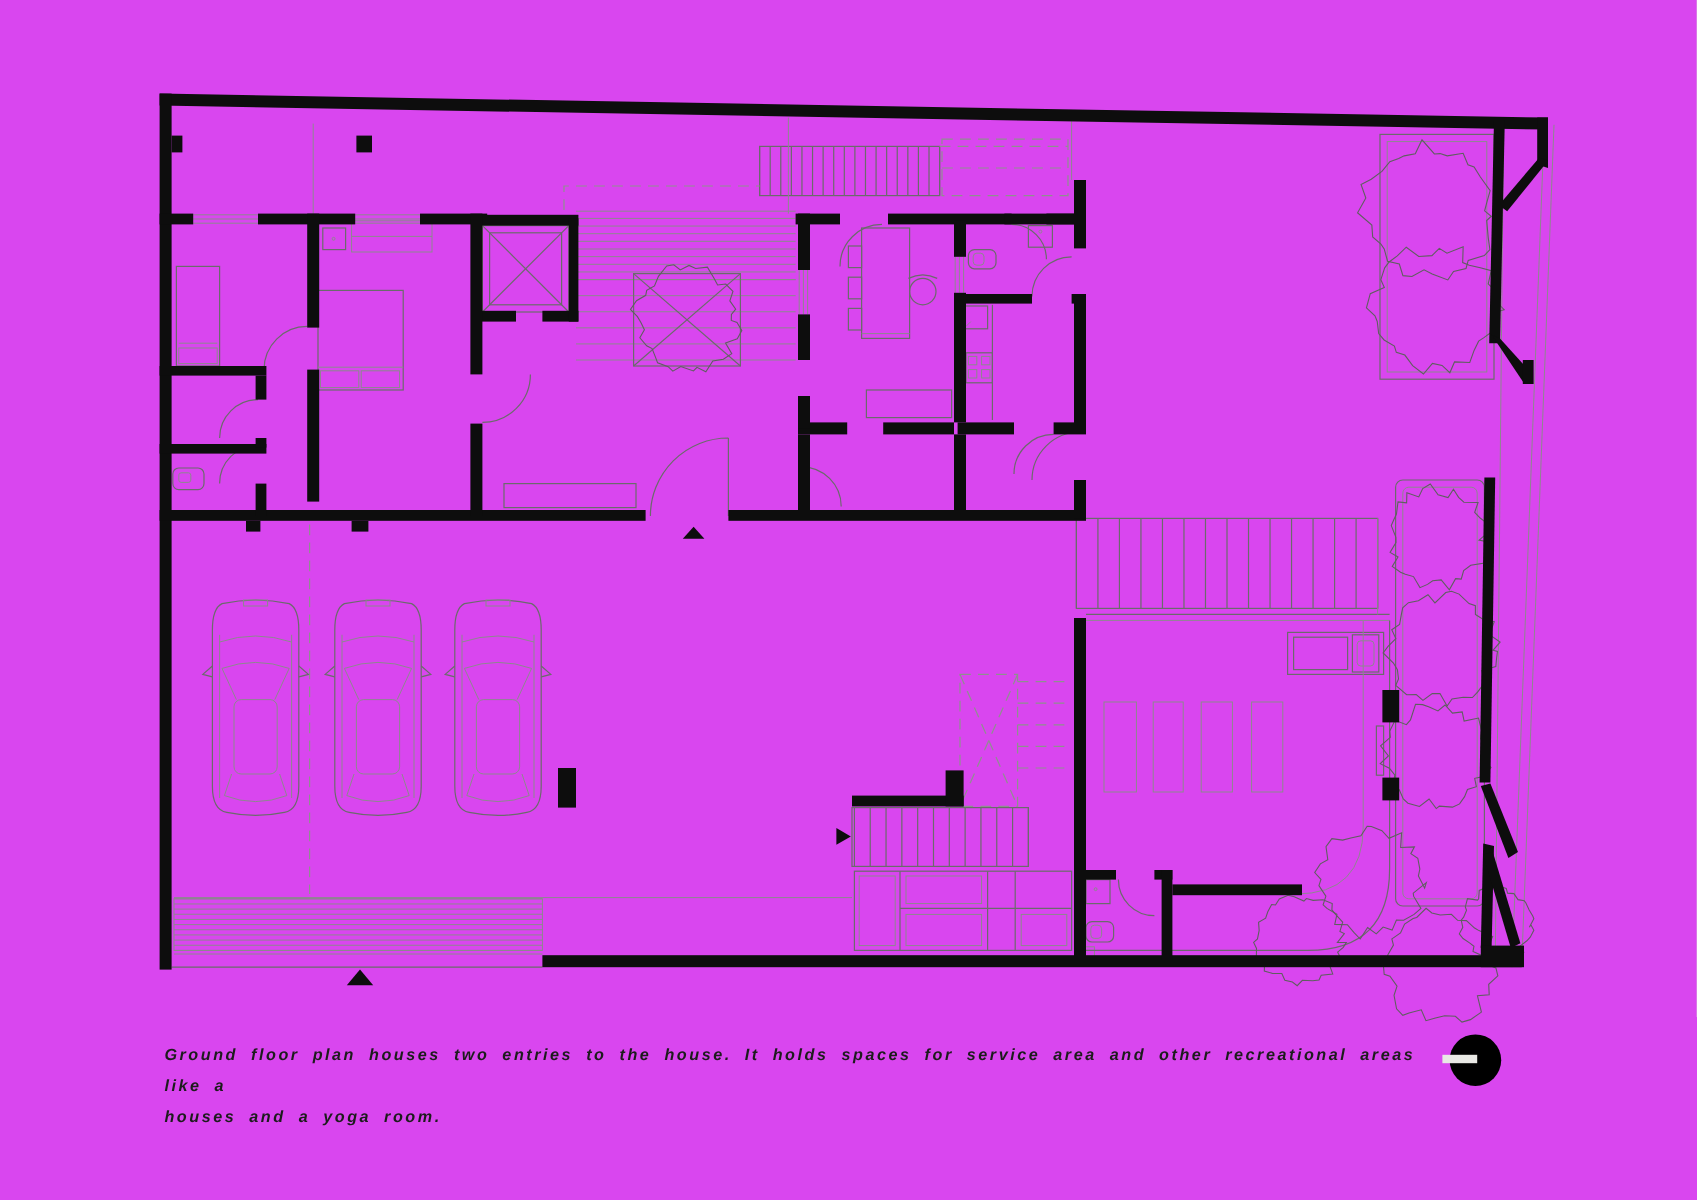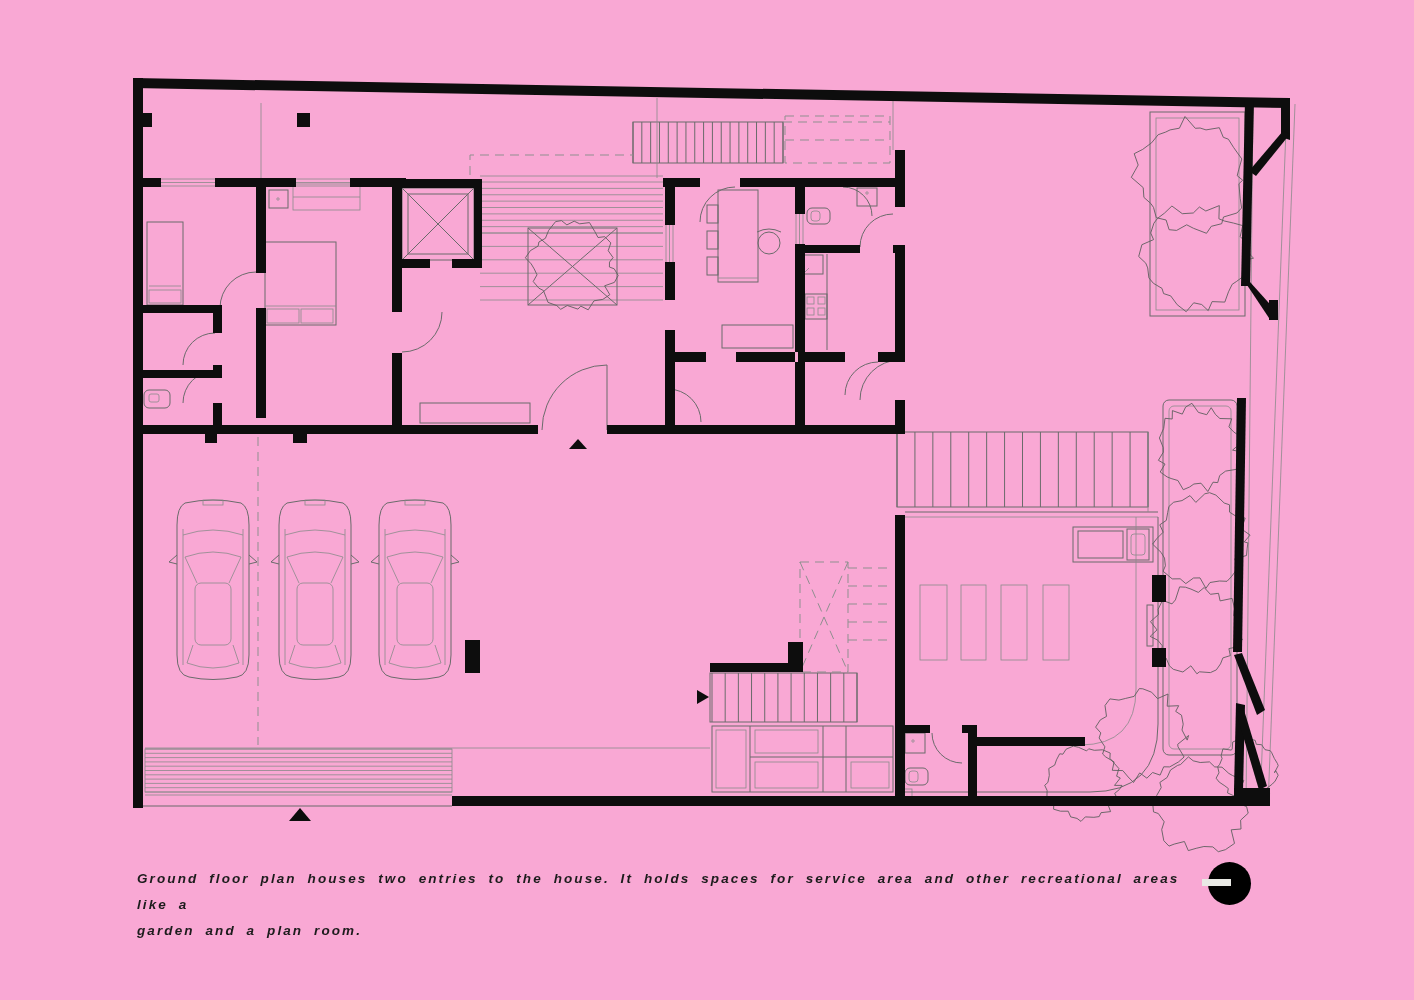--- a/index.html
+++ b/index.html
@@ -1,16 +1,16 @@
 <!DOCTYPE html>
 <html><head>
 <meta charset="utf-8">
 <style>
   html,body{margin:0;padding:0;background:#d8d8d4;}
-  .stage{position:relative;width:1414px;height:1000px;margin:0 auto;background:#f9a8d4;overflow:hidden;
+  .stage{position:relative;width:1414px;height:1000px;margin:0 auto;background:#d946ef;overflow:hidden;
          font-family:"Liberation Sans",sans-serif;}
   svg{position:absolute;left:0;top:0;}
   .caption{position:absolute;left:137px;top:866px;width:1060px;
            font-family:"Liberation Sans",sans-serif;font-style:italic;font-weight:bold;
            font-size:13.5px;letter-spacing:2.1px;word-spacing:5px;line-height:26px;color:#1c1c1c;}
   .logo{position:absolute;left:1208px;top:862px;width:43px;height:43px;border-radius:50%;background:#000;}
   .logo .slot{position:absolute;left:-6px;top:17px;width:29px;height:7px;background:#e9e9e5;}
   .wall{fill:#0d0d0d;stroke:none;}
   .thin{stroke:#6b6b6b;stroke-width:1;fill:none;}
   .lite{stroke:#8a8a8a;stroke-width:0.8;fill:none;}
@@ -406,18 +406,18 @@
 
   <g>
     <polygon class="blk" points="289,821 311,821 300,808"></polygon>
     <polygon class="blk" points="569,449 587,449 578,439"></polygon>
     <polygon class="blk" points="697,690 697,704 709,697"></polygon>
   </g>
 </svg>
 
 <div class="caption">
   <div>Ground floor plan houses two entries to the house. It holds spaces for service area and other recreational areas like a</div>
-  <div>garden and a plan room.</div>
+  <div>houses and a yoga room.</div>
 </div>
 <div class="logo">
   <div class="slot"></div>
 </div>
 </div>
 
 </body></html>

